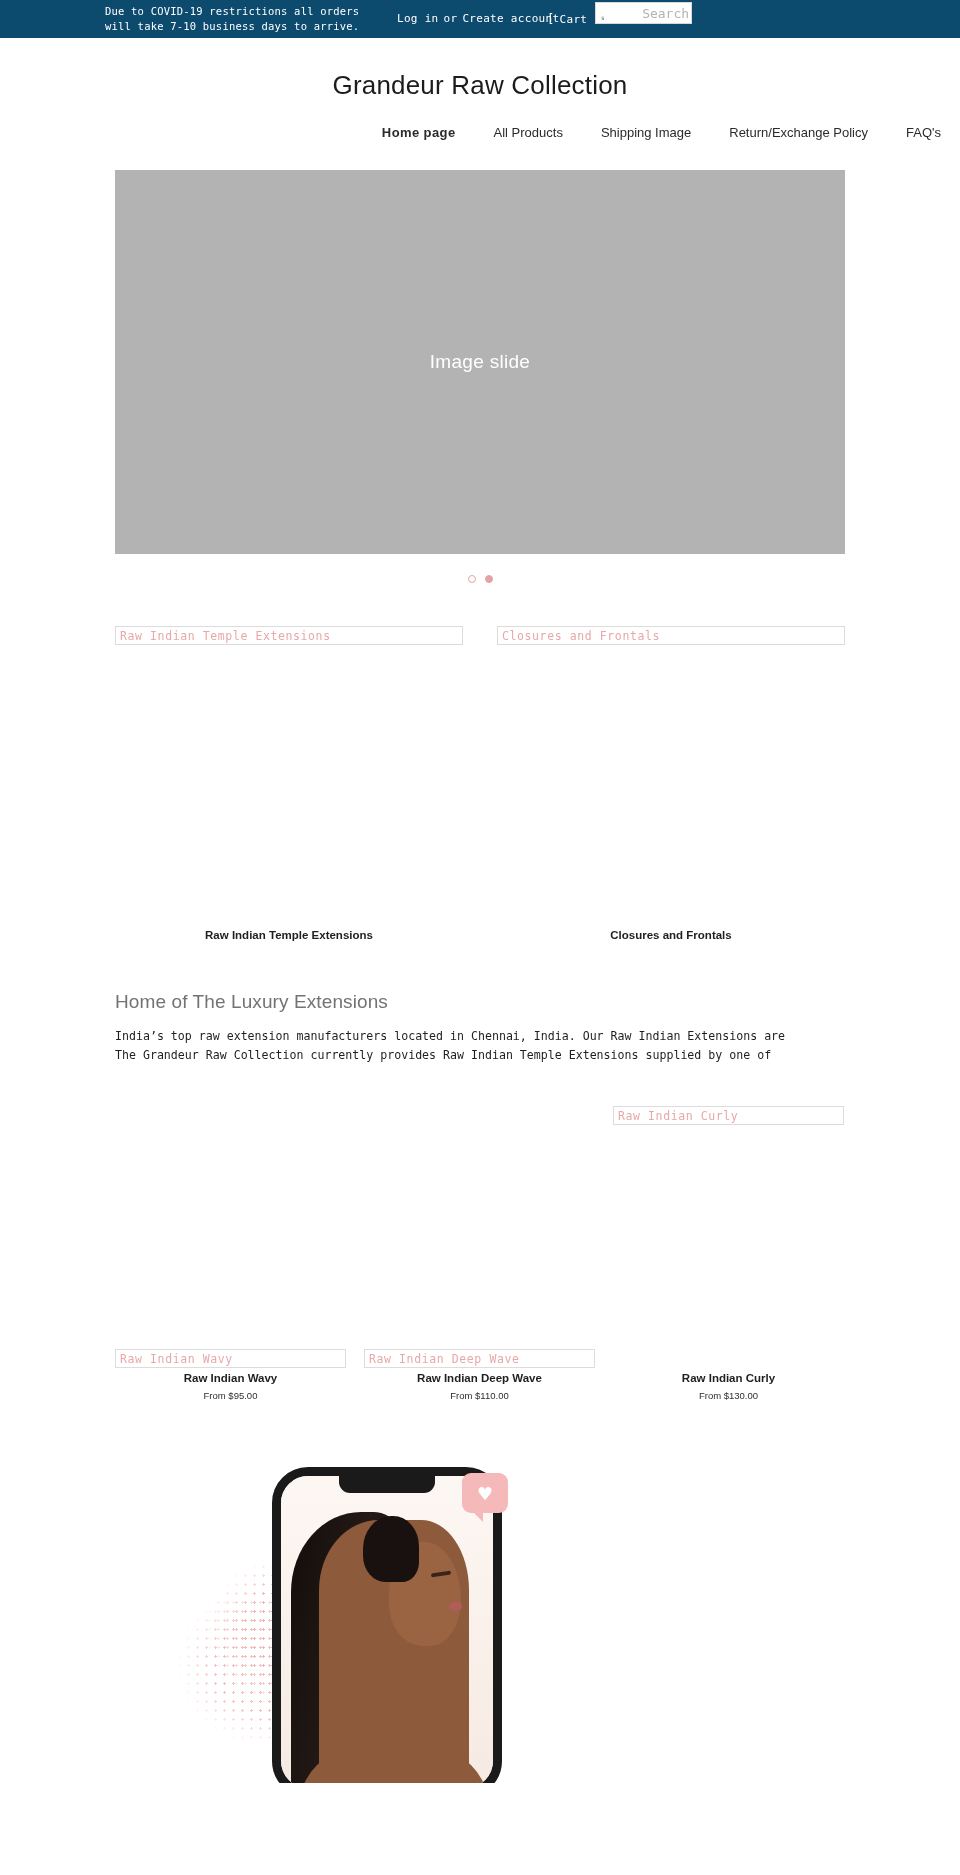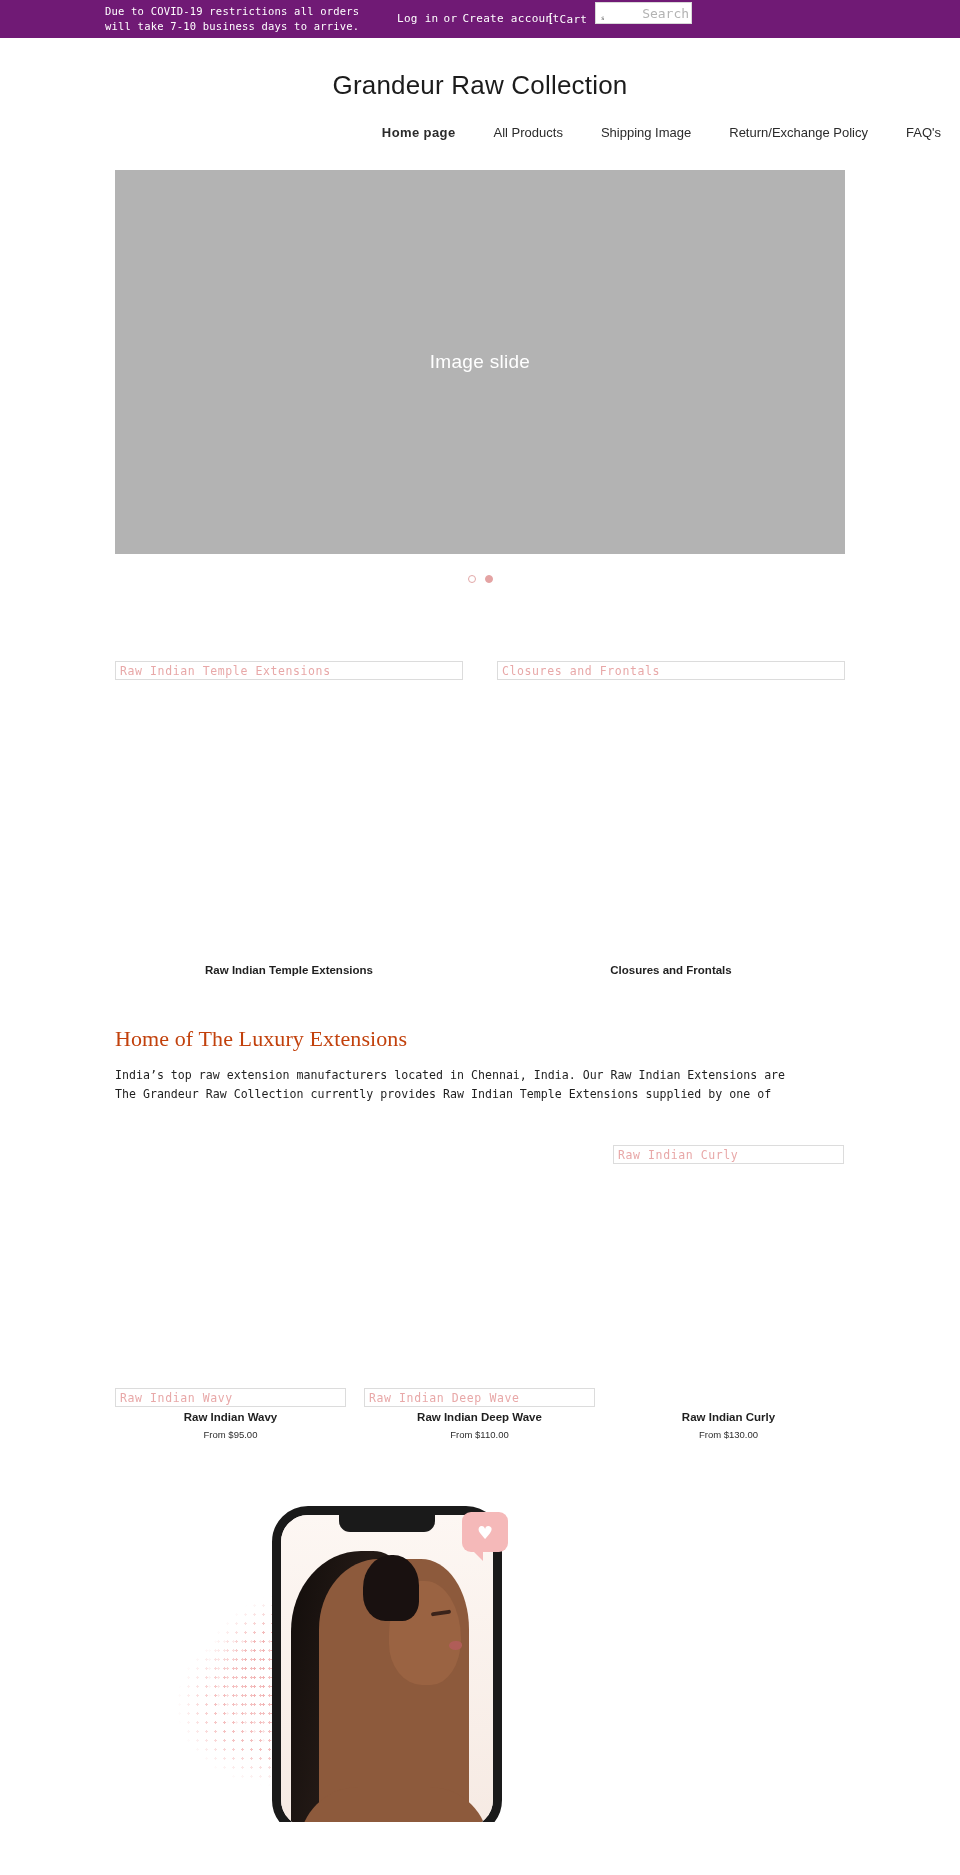--- a/index.html
+++ b/index.html
@@ -8,21 +8,21 @@
     margin: 0; padding: 0;
     width: 960px;
     background: #ffffff;
     font-family: "DejaVu Sans Mono", monospace;
     -webkit-font-smoothing: none;
   }
   body { width: 960px; min-height: 1875px; position: relative; overflow-x: hidden; }
 
   
   .topbar {
-    background: #701a75;
+    background: #0c4a6e;
     color: #ffffff;
     height: 38px;
     width: 100%;
     position: relative;
   }
   .topbar-inner {
     width: 860px;
     margin: 0 auto;
     height: 38px;
     display: flex;
@@ -191,41 +191,41 @@
     display: block;
   }
 
   
   .collection-list {
     width: 730px;
     margin: 32px auto 0 auto;
     display: flex;
     gap: 34px;
   }
-  .collection-item { width: 348px; margin-top: 35px; }
+  .collection-item { width: 348px; }
   .collection-item .media { height: 300px; }
   .collection-title {
     font-family: "Liberation Sans", sans-serif;
     font-weight: bold;
     font-size: 11.5px;
     color: #1f1f1f;
     text-align: center;
     margin-top: 3px;
   }
 
   
   .richtext {
     width: 730px;
     margin: 50px auto 0 auto;
   }
   .richtext h2 {
-    font-family: Liberation Serif, serif;
+    font-family: Liberation Sans, sans-serif;
     font-weight: 400;
-    font-size: 22px;
-    color: #c2410c;
+    font-size: 19px;
+    color: #737373;
     margin: 0 0 14px 0;
     letter-spacing: 0.1px;
   }
   .richtext p {
     font-family: "DejaVu Sans Mono", monospace;
     font-size: 11.6px;
     color: #1f1f1f;
     line-height: 18.5px;
     margin: 0;
     letter-spacing: 0px;

